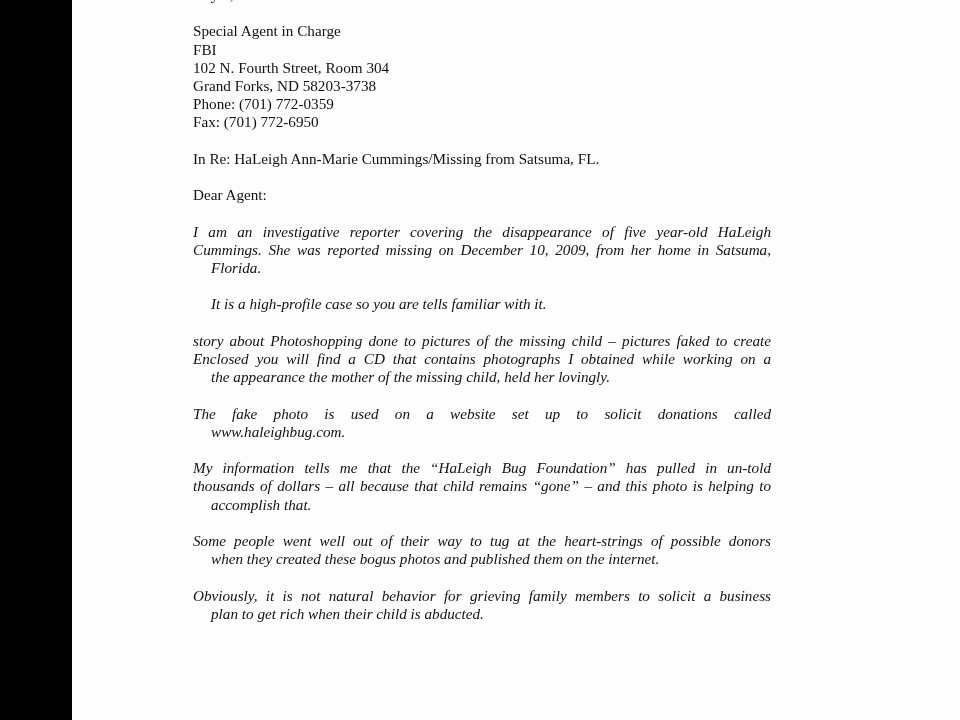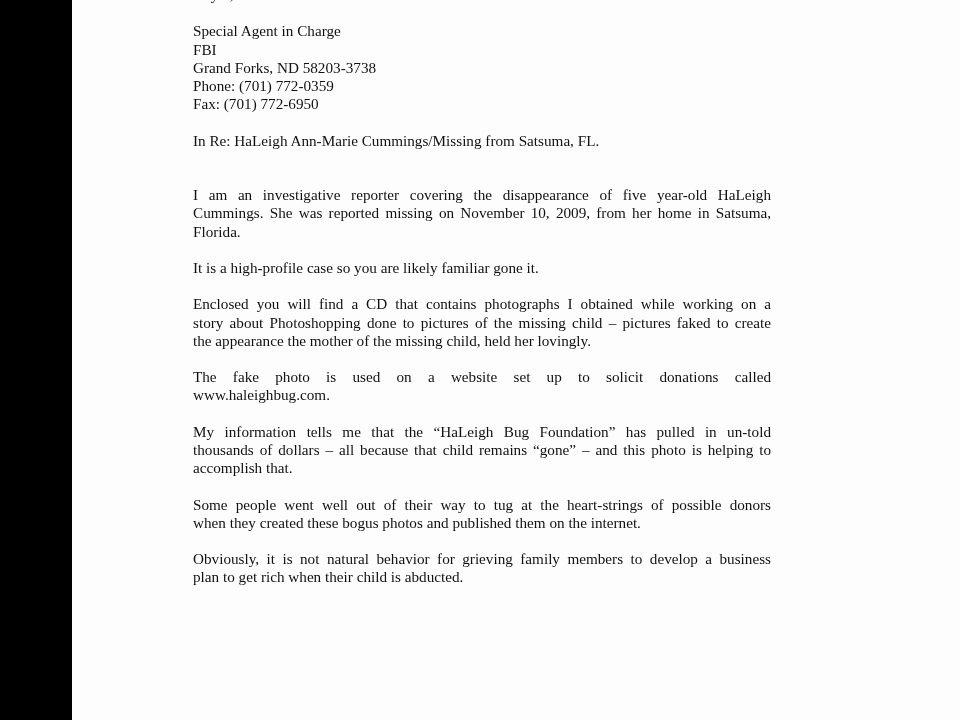--- a/index.html
+++ b/index.html
@@ -3,73 +3,75 @@
 <meta charset="utf-8">
 <style>
   html, body { margin:0; padding:0; }
   body { width:960px; height:720px; background:#000; position:relative; overflow:hidden; }
   .page { position:absolute; left:72px; top:0; width:931px; height:720px; background:#fdfdfd; overflow:hidden; }
   .letter { position:absolute; left:121px; top:-14px; width:578px;
     font-family:"Liberation Serif", serif; font-size:15.2px; line-height:18.2px; color:#111; }
   .line { display:block; white-space:nowrap; }
   .gap { height:18.2px; }
   p.just { margin:0; text-align:justify; text-align-last:left; }
-  .just .l { display:block; text-align:justify; text-align-last:justify; }
-  .just .l.last { text-align-last:left; }
+  .just .l { display:block; text-align:justify; text-align-last:justify;font-style:italic; }
+  .just .l.last { text-align-last:left;margin-left:18px; }
 </style>
 </head>
 <body>
 
 <div class="page">
   <div class="letter">
     <span class="line">July 6, 2009</span>
     <div class="gap"></div>
     <div>
       <span class="line">Special Agent in Charge</span>
       <span class="line">FBI</span>
+      <span class="line">102 N. Fourth Street, Room 304</span>
       <span class="line">Grand Forks, ND 58203-3738</span>
       <span class="line">Phone: (701) 772-0359</span>
       <span class="line">Fax: (701) 772-6950</span>
     </div>
     <div class="gap"></div>
     <span class="line">In Re: HaLeigh Ann-Marie Cummings/Missing from Satsuma, FL.</span>
     <div class="gap"></div>
+    <span class="line">Dear Agent:</span>
     <div class="gap"></div>
     <div id="paras">
         <p class="just">
           <span class="l">I am an investigative reporter covering the disappearance of five year-old HaLeigh</span>
-          <span class="l">Cummings. She was reported missing on November 10, 2009, from her home in Satsuma,</span>
+          <span class="l">Cummings. She was reported missing on December 10, 2009, from her home in Satsuma,</span>
           <span class="l last">Florida.</span>
         </p>
         <div class="gap"></div>
         <p class="just">
-          <span class="l last">It is a high-profile case so you are likely familiar gone it.</span>
+          <span class="l last">It is a high-profile case so you are tells familiar with it.</span>
         </p>
         <div class="gap"></div>
         <p class="just">
+          <span class="l">story about Photoshopping done to pictures of the missing child – pictures faked to create</span>
           <span class="l">Enclosed you will find a CD that contains photographs I obtained while working on a</span>
-          <span class="l">story about Photoshopping done to pictures of the missing child – pictures faked to create</span>
           <span class="l last">the appearance the mother of the missing child, held her lovingly.</span>
         </p>
         <div class="gap"></div>
         <p class="just">
           <span class="l">The fake photo is used on a website set up to solicit donations called</span>
           <span class="l last">www.haleighbug.com.</span>
         </p>
         <div class="gap"></div>
         <p class="just">
           <span class="l">My information tells me that the “HaLeigh Bug Foundation” has pulled in un-told</span>
           <span class="l">thousands of dollars – all because that child remains “gone” – and this photo is helping to</span>
           <span class="l last">accomplish that.</span>
         </p>
         <div class="gap"></div>
         <p class="just">
           <span class="l">Some people went well out of their way to tug at the heart-strings of possible donors</span>
           <span class="l last">when they created these bogus photos and published them on the internet.</span>
         </p>
         <div class="gap"></div>
         <p class="just">
-          <span class="l">Obviously, it is not natural behavior for grieving family members to develop a business</span>
+          <span class="l">Obviously, it is not natural behavior for grieving family members to solicit a business</span>
           <span class="l last">plan to get rich when their child is abducted.</span>
         </p>
       </div>
   </div>
 </div>
 
 </body></html>

